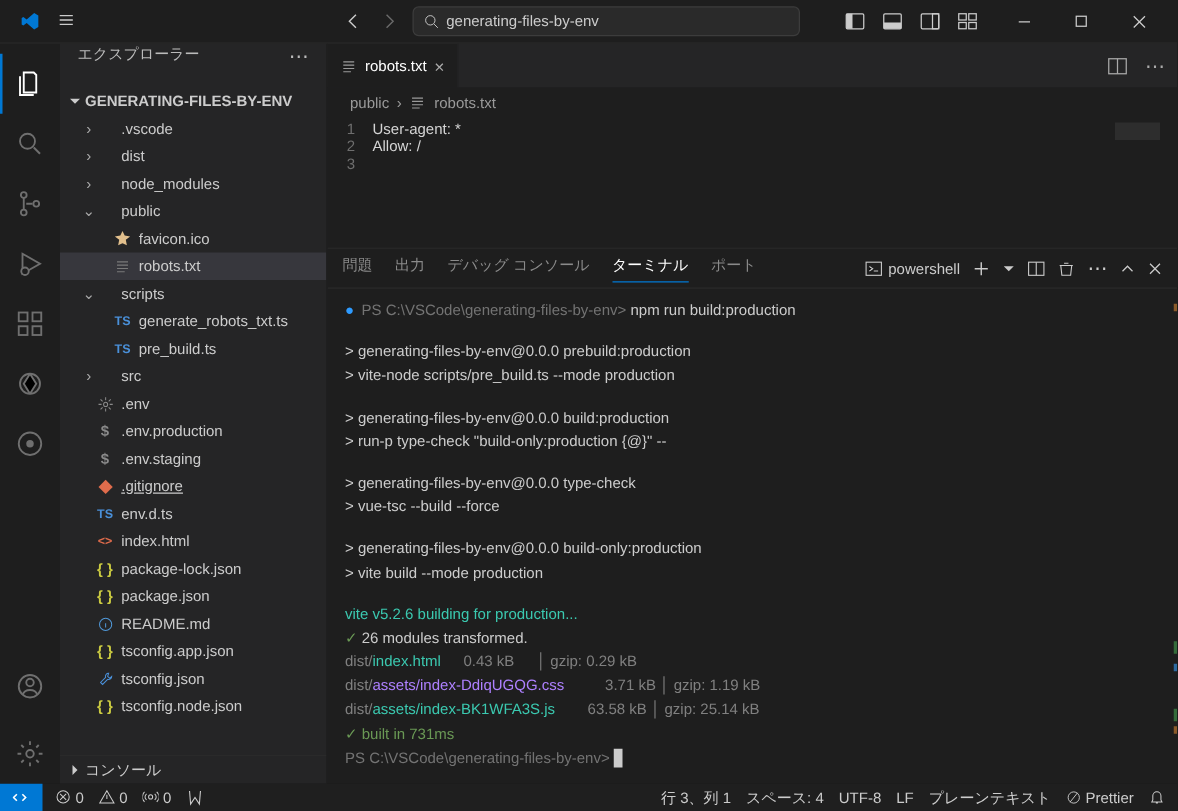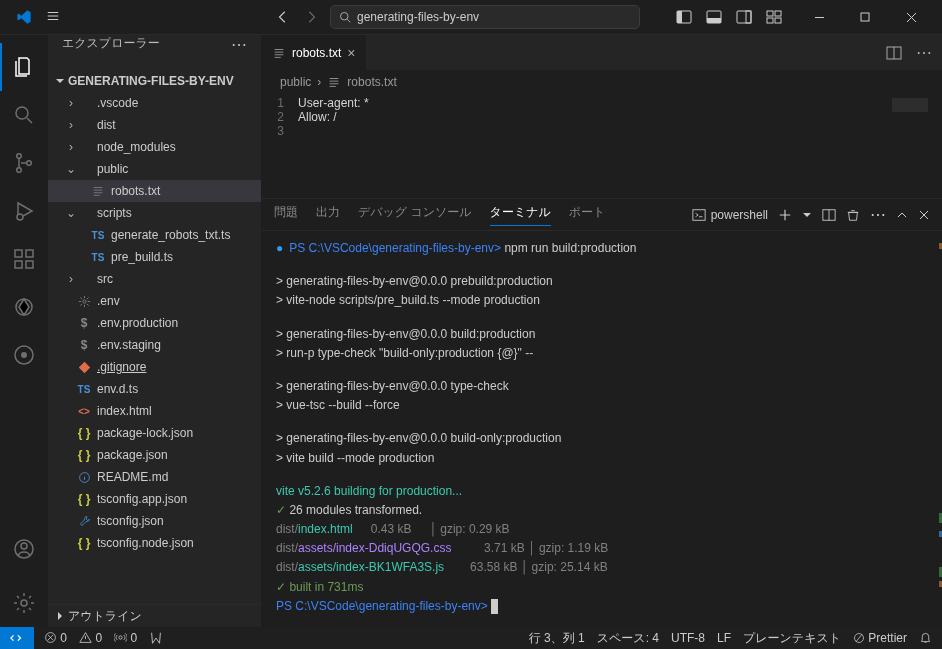--- a/index.html
+++ b/index.html
@@ -45,21 +45,21 @@
 .line .ln{width:36px;text-align:right;color:#6e6e6e;padding-right:14px}
 .line .code{color:#d4d4d4}
 .panel{flex:1;display:flex;flex-direction:column;background:#1e1e1e;border-top:1px solid #2a2a2a;overflow:hidden}
 .panel-tabs{height:32px;display:flex;align-items:center;padding:0 12px;gap:18px;color:#8a8a8a;font-size:11px;border-bottom:1px solid #2a2a2a}
 .panel-tabs .ptab{cursor:pointer;padding-bottom:4px}
 .panel-tabs .ptab.active{color:#fff;border-bottom:1px solid #0078d4}
 .panel-tabs .right{margin-left:auto;display:flex;align-items:center;gap:10px;color:#ccc}
 .panel-tabs .shell{display:flex;align-items:flex-end;gap:5px;font-size:11px}
 .terminal{flex:1;padding:8px 14px;font-family:Consolas,monospace;font-size:13px;line-height:1.6;overflow:auto;position:relative}
 .terminal .cy{color:#3bc9b0}
-.terminal .ye{color:#3b82f6}
+.terminal .ye{color:#737373}
 .terminal .gr{color:#6a9955}
 .terminal .gray{color:#808080}
 .terminal .dot{color:#2e9bff;margin-right:6px}
 .terminal .cursor{display:inline-block;width:7px;height:15px;background:#ccc;vertical-align:middle}
 .terminal .stripe{position:absolute;right:0;width:3px}
 .status{height:22px;background:#1f1f1f;display:flex;align-items:center;color:#ccc;font-size:11px}
 .status .remote{background:#0078d4;color:#fff;width:34px;height:100%;display:flex;align-items:center;justify-content:center}
 .status .sgrp{display:flex;gap:12px;padding:0 10px;align-items:center}
 .status .right{margin-left:auto}
 svg{flex-shrink:0}
@@ -216,20 +216,29 @@
         <div class="tree-item" style="padding-left: 18px;">
           <span class="chev">›</span>
           <span class="ficon"></span>
           <span>node_modules</span>
         </div>
         <div class="tree-item" style="padding-left: 18px;">
           <span class="chev">⌄</span>
           <span class="ficon"></span>
           <span>public</span>
         </div>
+        <div class="tree-item" style="padding-left: 32px;">
+          <span class="chev"></span>
+          <span class="ficon">
+            <svg width="14" height="14" viewBox="0 0 16 16">
+              <path fill="#e2c08d" d="M8 1l2 4 5 1-4 3 1 5-4-2-4 2 1-5-4-3 5-1z"></path>
+            </svg>
+          </span>
+          <span>favicon.ico</span>
+        </div>
         <div class="tree-item selected" style="padding-left: 32px;">
           <span class="chev"></span>
           <span class="ficon">
             <svg width="14" height="14" viewBox="0 0 16 16">
               <path stroke="#7a7a7a" d="M3 4h10M3 7h10M3 10h10M3 13h7"></path>
             </svg>
           </span>
           <span>robots.txt</span>
         </div>
         <div class="tree-item" style="padding-left: 18px;">
@@ -349,21 +358,21 @@
             <span style="color:#cbcb41;font-weight:bold">{ }</span>
           </span>
           <span>tsconfig.node.json</span>
         </div>
       </div>
     <div class="sidebar-footer">
       <div class="tree-header">
           <svg width="12" height="12" viewBox="0 0 12 12">
             <path fill="#ccc" d="M4 2l4 4-4 4z"></path>
           </svg>
-          <span>アウトライン</span>
+          <span>コンソール</span>
         </div>
     </div>
   </div>
 
   <div class="editor-pane">
     <div class="tabs">
       <div class="tab">
         <svg width="14" height="14" viewBox="0 0 16 16">
             <path stroke="#9a9a9a" d="M3 4h10M3 7h10M3 10h10M3 13h7"></path>
           </svg>

